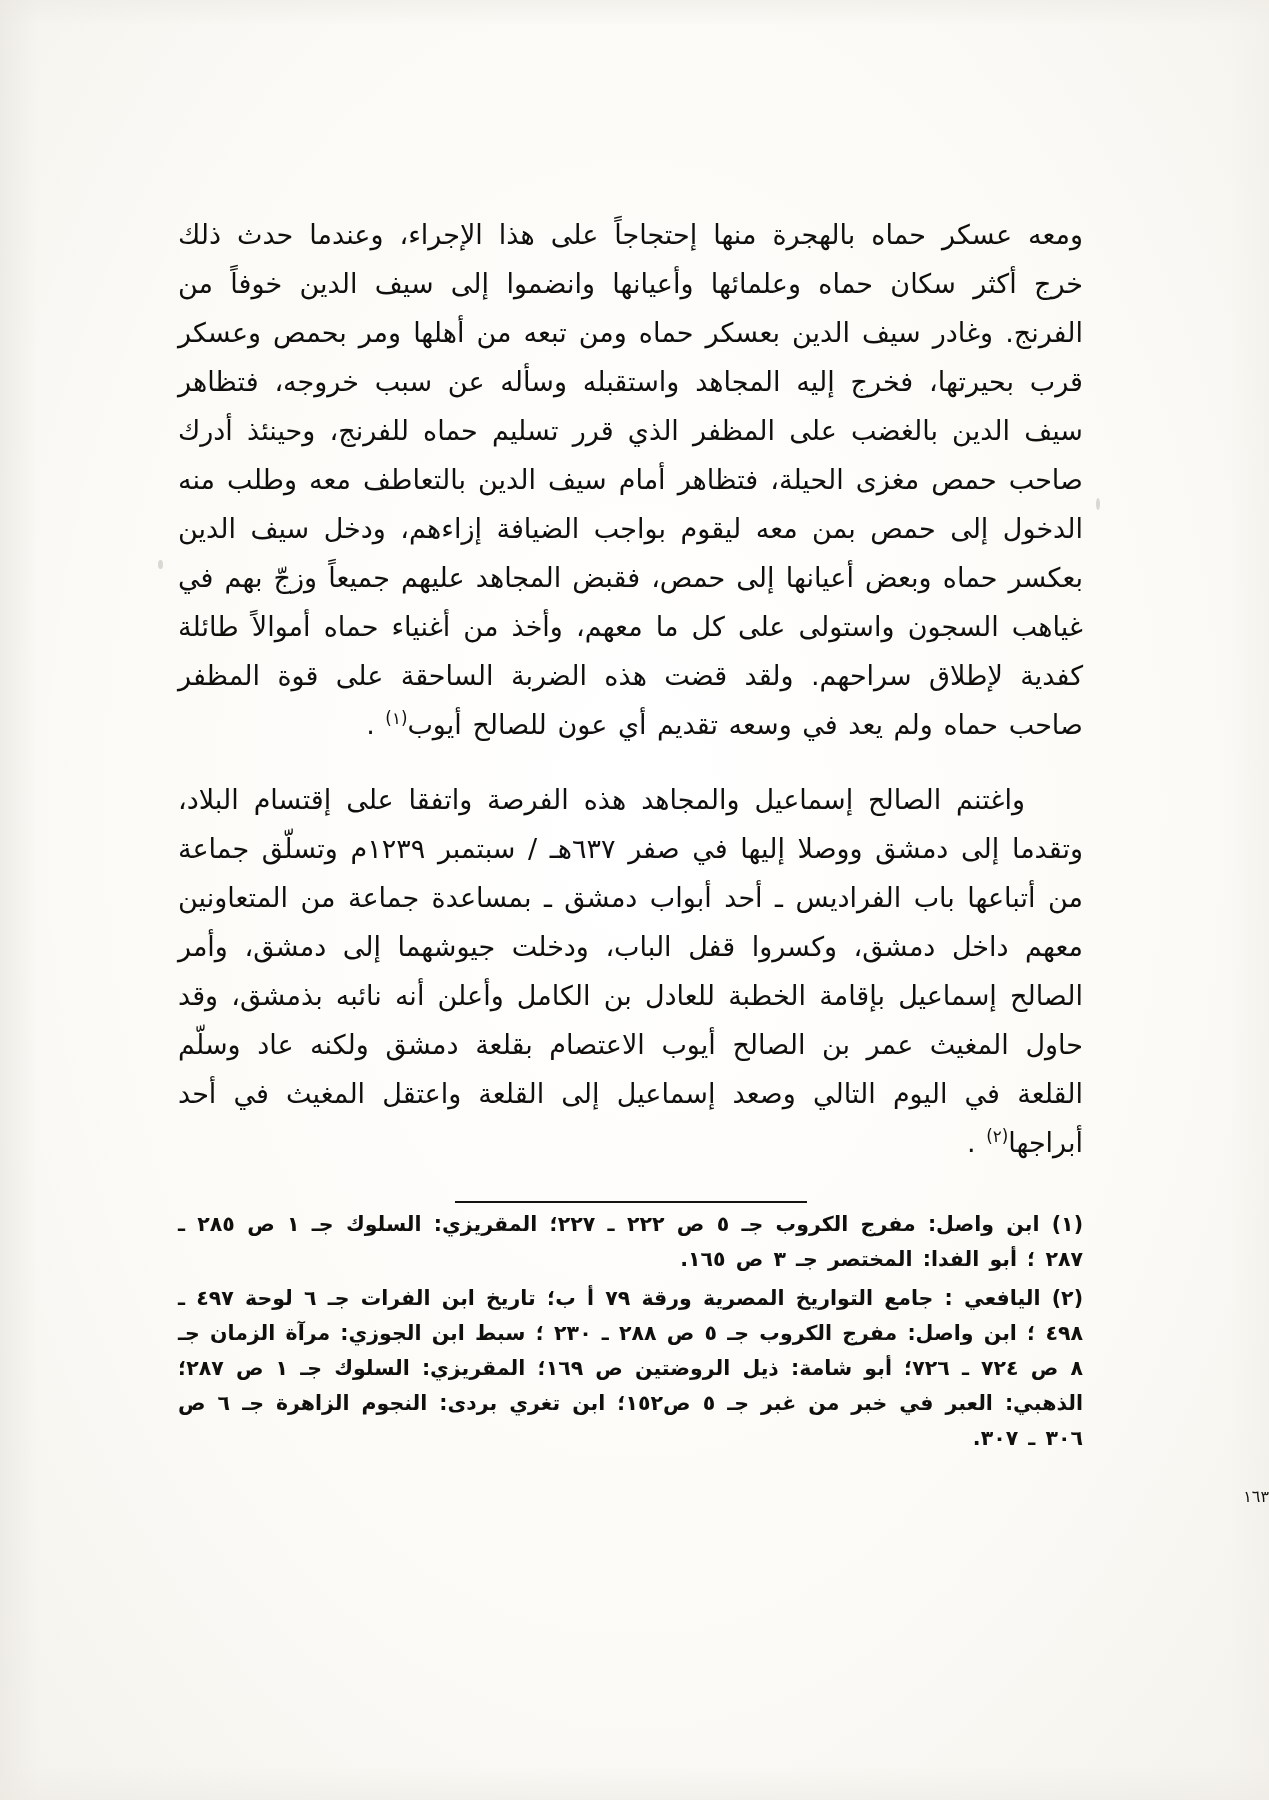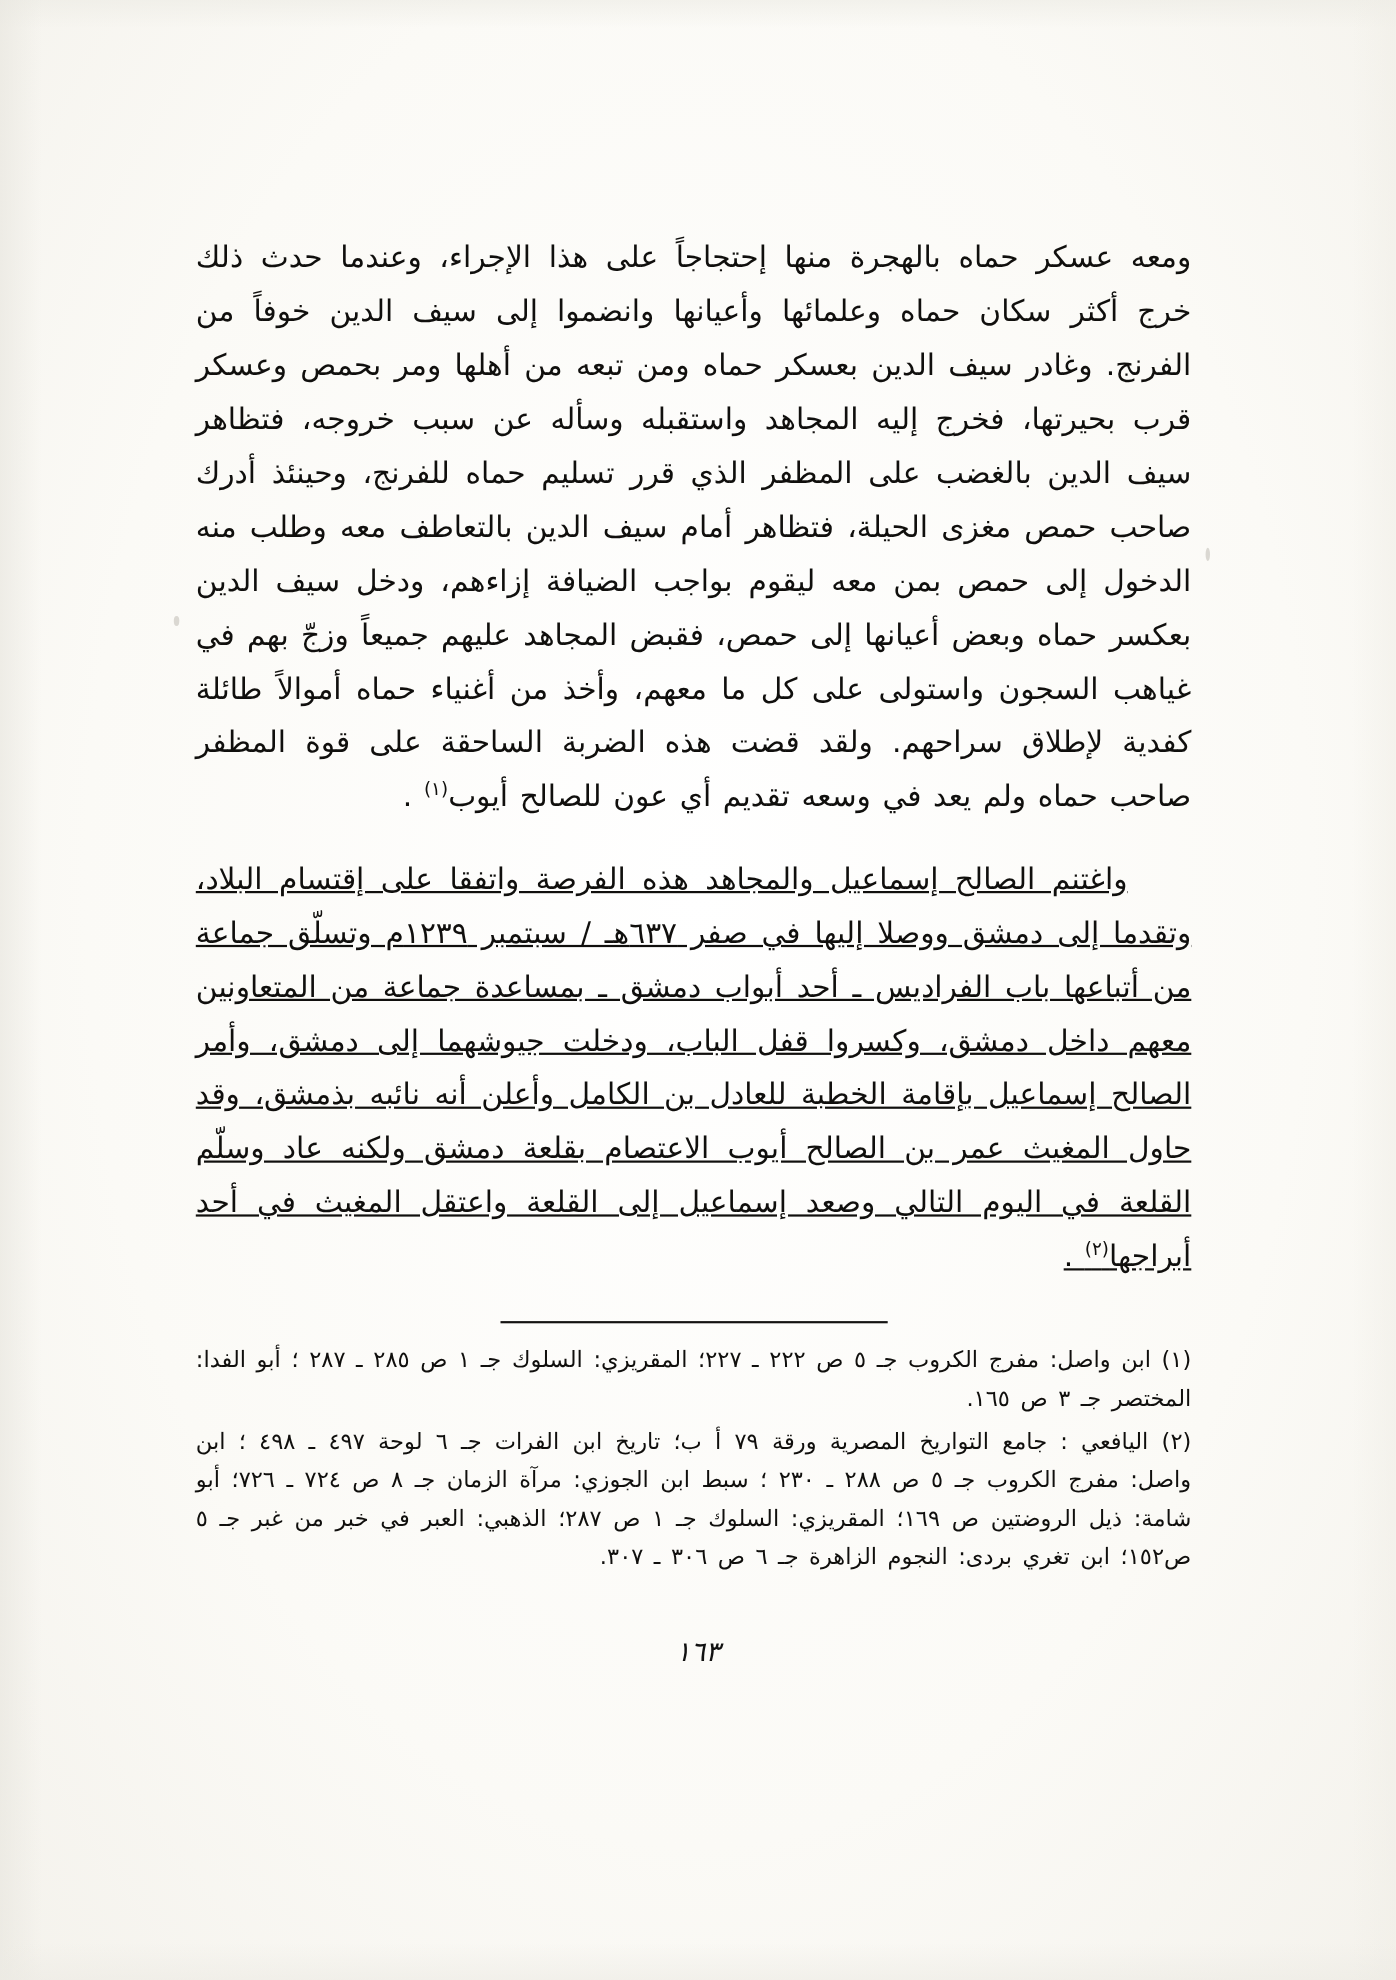--- a/index.html
+++ b/index.html
@@ -60,55 +60,54 @@
     font-size: 27px;
     line-height: 49px;
     text-align: justify;
     text-align-last: right;
     letter-spacing: 0px;
     word-spacing: 2px;
     font-weight: 500;
   }
   p.body-par.indent {
     text-indent: 58px;
-    text-decoration: underline;
   }
 
   .footnote-rule {
     margin-top: 34px;
     margin-right: 0;
     width: 352px;
     height: 2px;
     background: #141312;
     margin-left: auto;
     margin-right: auto;
   }
 
   .footnotes {
-    margin-top: 16px;
+    margin-top: 4px;
+    font-weight: bold;
   }
   p.fn {
     margin: 0 0 4px 0;
     font-size: 20.5px;
     line-height: 35px;
     text-align: justify;
     text-align-last: right;
     word-spacing: 3px;
   }
 
   .folio {
     position: absolute;
     top: 1487px;
     left: 0;
     width: 100%;
-    text-align: center;
-    font-size: 25px;
+    text-align: right;
+    font-size: 16px;
     letter-spacing: 1px;
     color: #111;
-    font-style: italic;
   }
 
   sup.fnref {
     font-size: 0.62em;
     vertical-align: super;
     line-height: 0;
   }
 
   
   .ghost {

